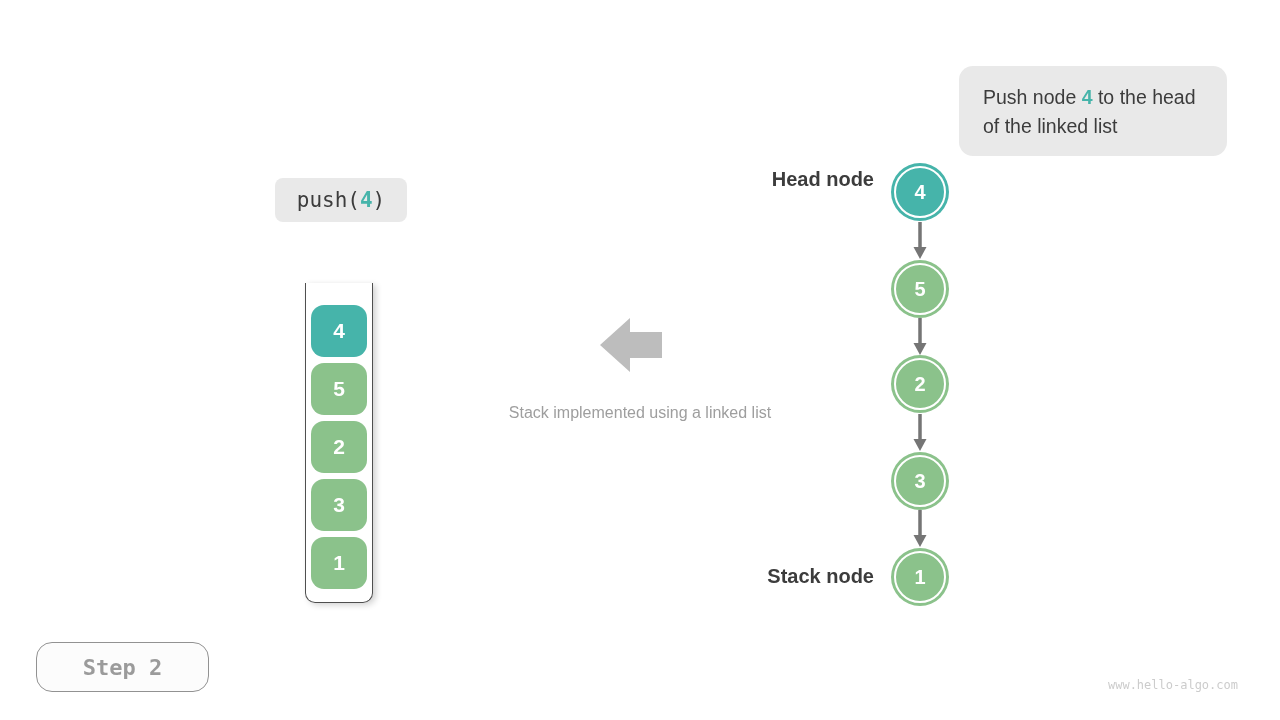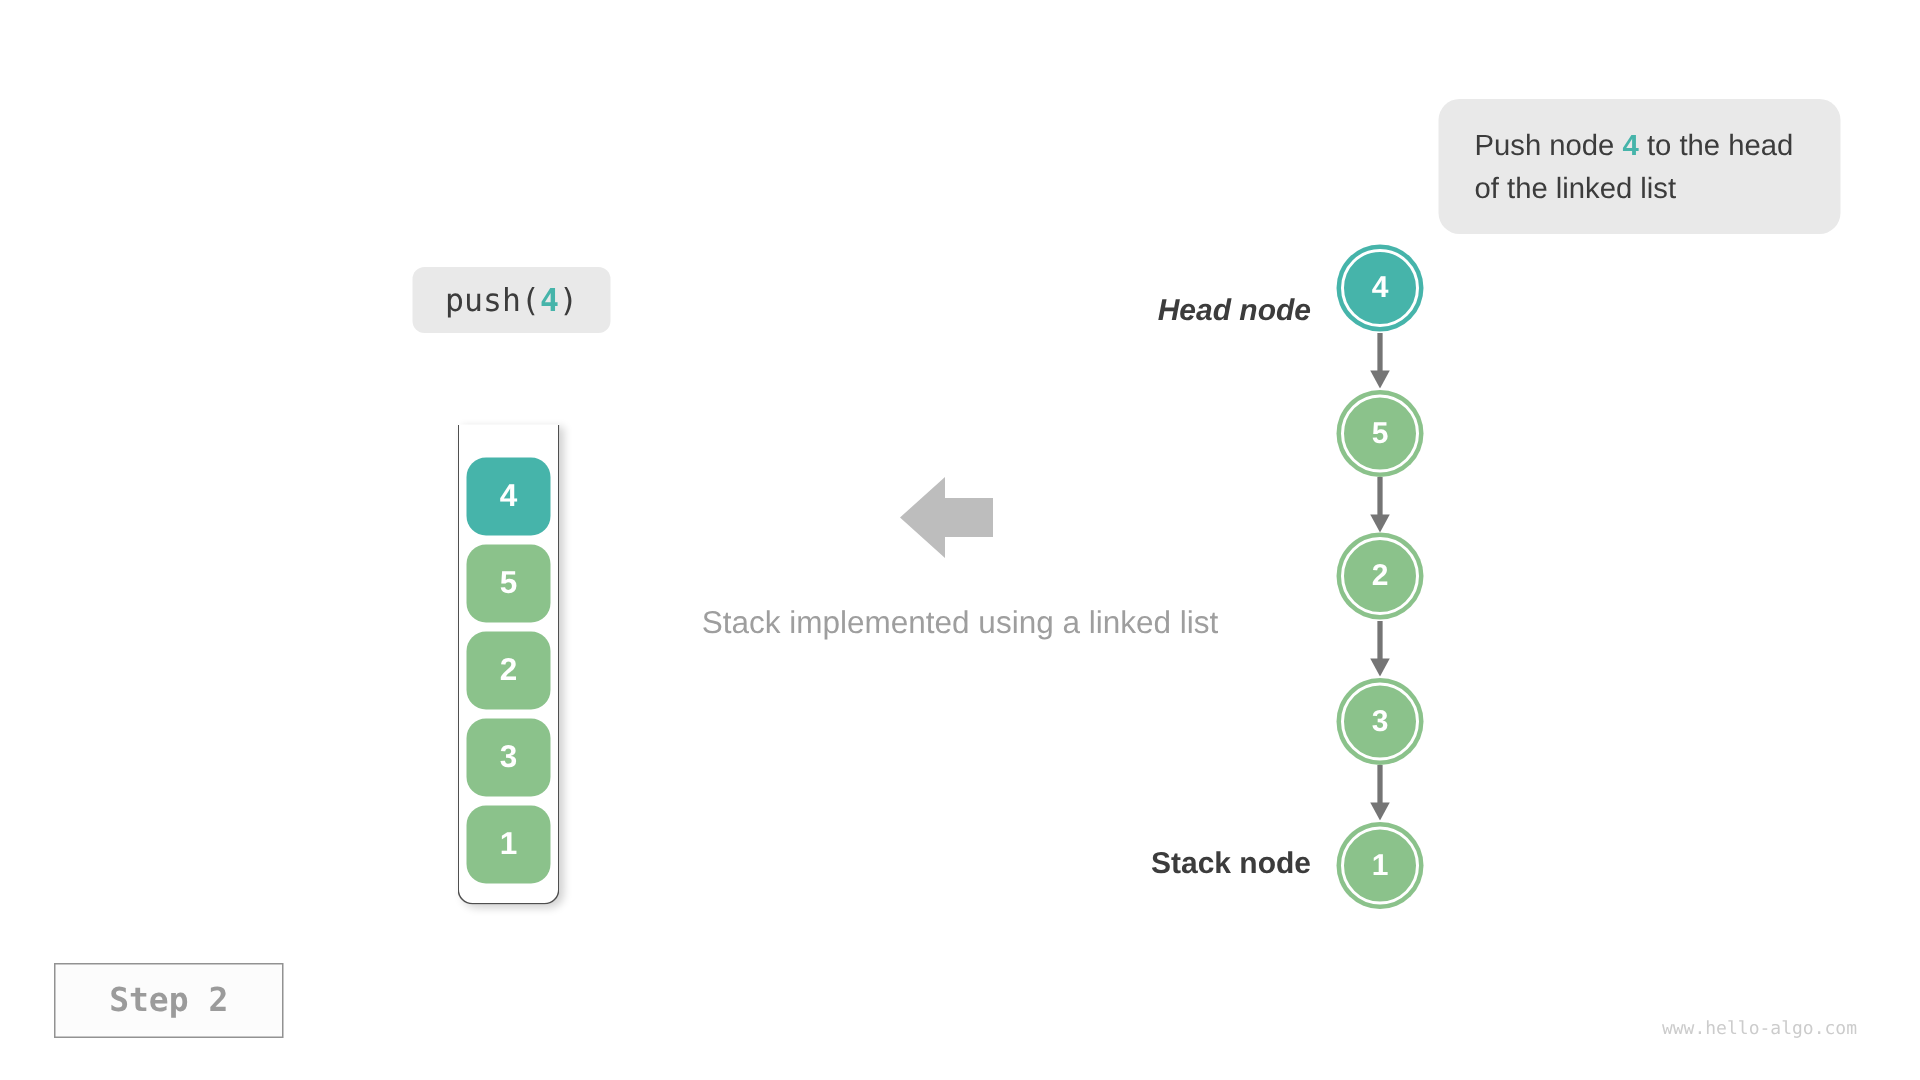--- a/index.html
+++ b/index.html
@@ -79,21 +79,21 @@
     left: 600px; top: 318px;
     color: var(--block_arrow);
   }
 
   
   .caption {
     position: absolute;
     left: 340px; top: 404px;
     width: 600px;
     text-align: center;
-    font-size: 21px;
+    font-size: 16px;
     color: var(--gray_text);
   }
 
   
   .ll-node {
     position: absolute;
     left: 891px;
     width: 58px; height: 58px;
     border-radius: 50%;
     background: var(--node-color);
@@ -116,32 +116,32 @@
     color: var(--arrow_gray);
   }
   .node-label {
     position: absolute;
     right: 406px;
     font-weight: bold;
     font-size: 20px;
     color: var(--dark_text);
     white-space: nowrap;
   }
-  .head-label { top: 196px; font-style: italic; }
+  .head-label { top: 168px; }
   .tail-label { top: 565px; }
 
   
   .step-box {
     position: absolute;
     left: 36px; top: 642px;
-    width: 153px; height: 50px;
+    width: 173px; height: 50px;
     box-sizing: border-box;
     background: var(--step_bg);
     border: 1px solid var(--step_border);
-    border-radius: 0;
+    border-radius: 16px;
     display: flex; align-items: center; justify-content: center;
     font-family: "DejaVu Sans Mono", monospace;
     font-weight: bold;
     font-size: 22px;
     color: var(--step_text);
   }
 
   
   .watermark {
     position: absolute;

